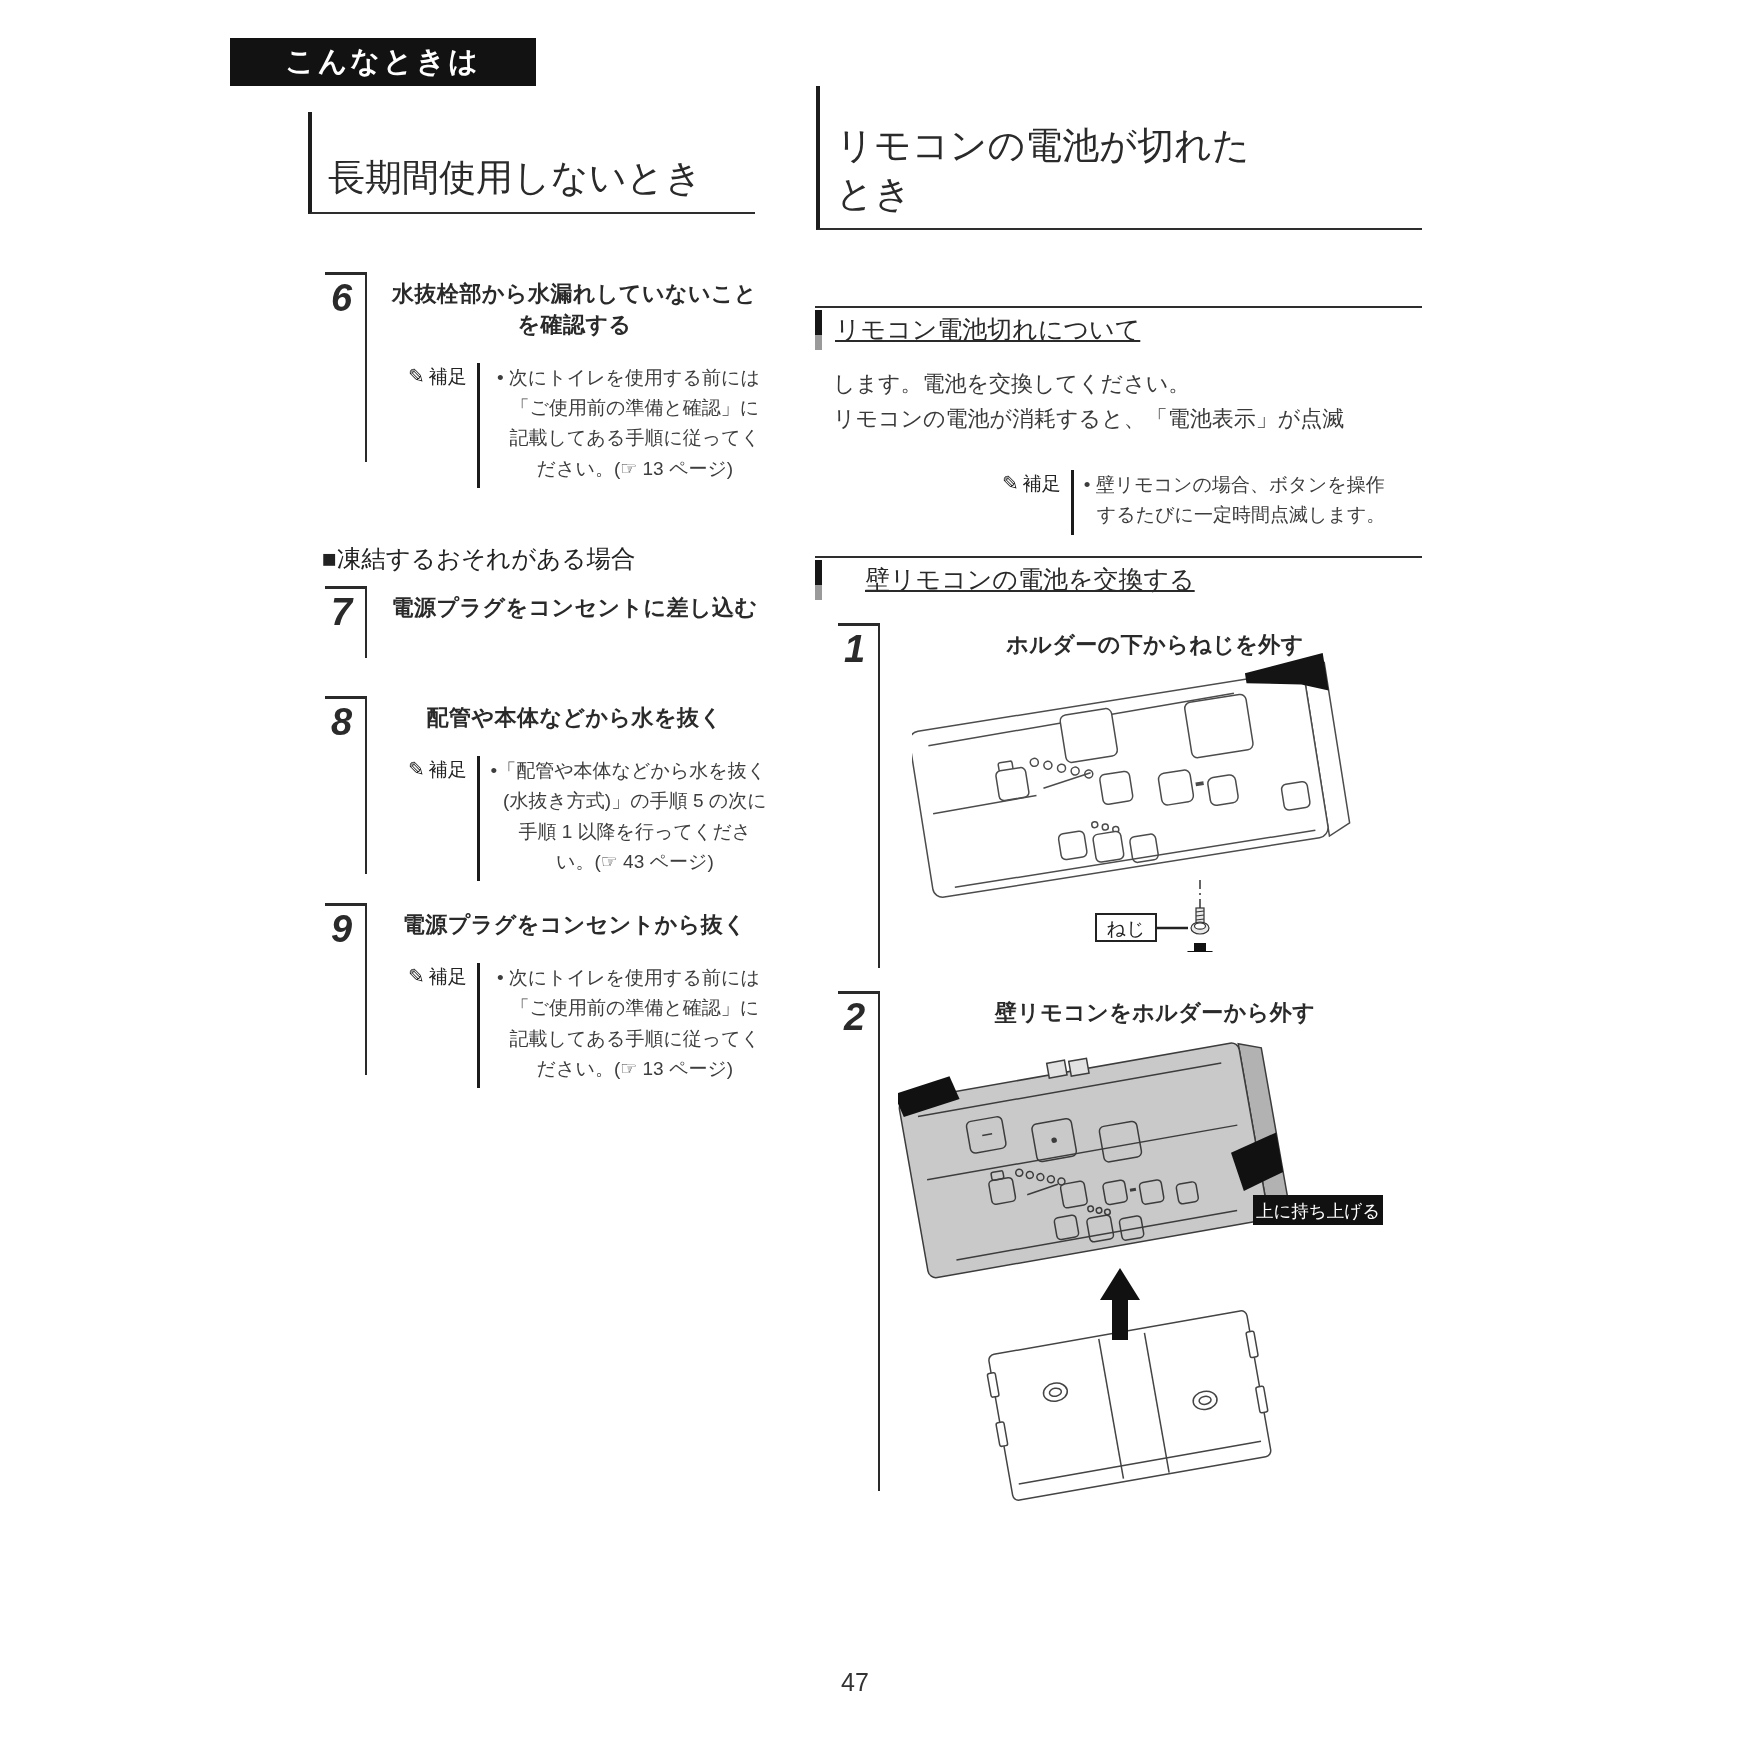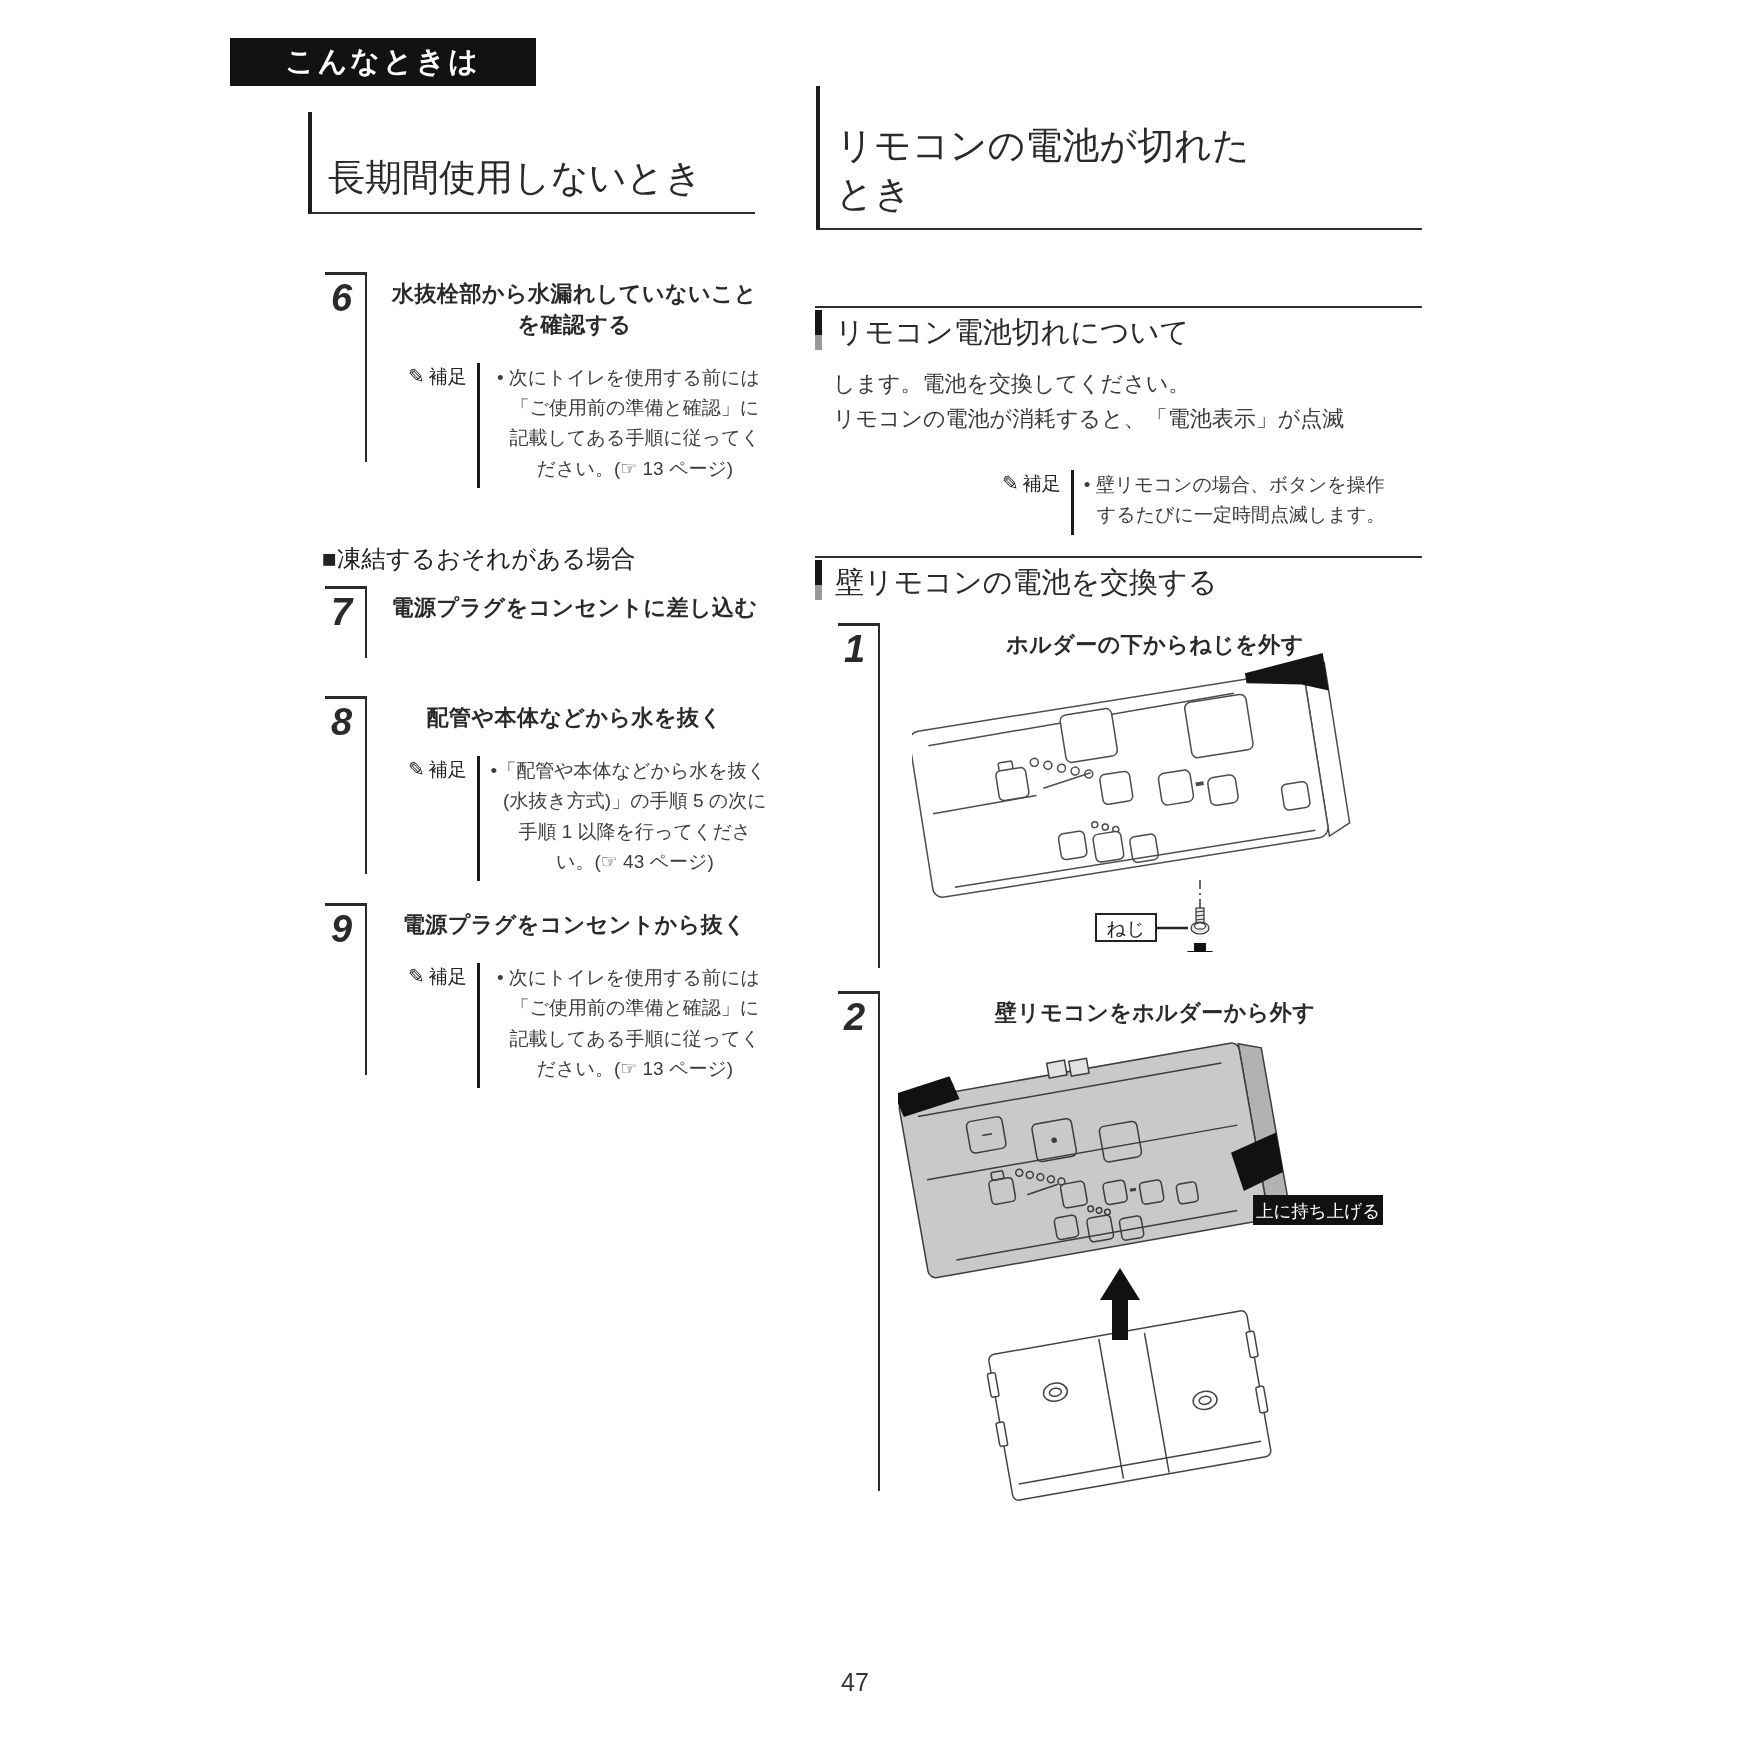--- a/index.html
+++ b/index.html
@@ -30,21 +30,21 @@
   .col-title.left{left:308px;top:112px;width:447px;height:102px;}
   .col-title.right{left:816px;top:86px;width:606px;height:144px;}
 
   
   .section-head{
     left:815px;width:607px;border-top:2px solid var(--rule);
     display:flex;align-items:flex-start;box-sizing:border-box;padding-top:2px;
   }
   .sec-bar{width:7px;height:40px;margin-right:13px;flex:0 0 auto;
     background:linear-gradient(to bottom,#161616 0 62%,#9a9a9a 62% 100%);}
-  .sec-title{font-size:29px;padding-top:3px;font-weight:400;}
+  .sec-title{font-size:25px;padding-top:3px;font-weight:400;text-decoration:underline;}
 
   .body-text{font-size:22px;line-height:1.6;color:#3a3a3a;}
 
   
   .step{display:flex;align-items:flex-start;}
   .step-num{
     flex:0 0 auto;width:42px;box-sizing:border-box;
     border-top:3px solid var(--ink);border-right:2.5px solid var(--ink);
     font-style:italic;font-weight:600;font-size:38px;line-height:1.15;
     padding:2px 4px 0 6px;
@@ -141,21 +141,21 @@
   <div>します。電池を交換してください。</div>
   <div>リモコンの電池が消耗すると、「電池表示」が点滅</div>
 </div>
 
 <div class="abs note" style="left:1002px;top:448px;">
   <span class="note-label"><span class="pencil">✎</span><span>補足</span></span>
   <span class="note-rule"></span>
   <div class="note-text" style="width:318px;">• 壁リモコンの場合、ボタンを操作するたびに一定時間点滅します。</div>
 </div>
 
-<div class="abs section-head" style="top:556px;">
+<div class="abs section-head" style="top:556px;gap:30px;">
   <span class="sec-bar"></span>
   <span class="sec-title">壁リモコンの電池を交換する</span>
 </div>
 
 <div class="abs step" style="left:838px;top:623px;">
   <div class="step-num" style="min-height:345px;">1</div>
   <div class="step-body" style="width:520px;">
     <div class="step-title">ホルダーの下からねじを外す</div>
   </div>
 </div>

